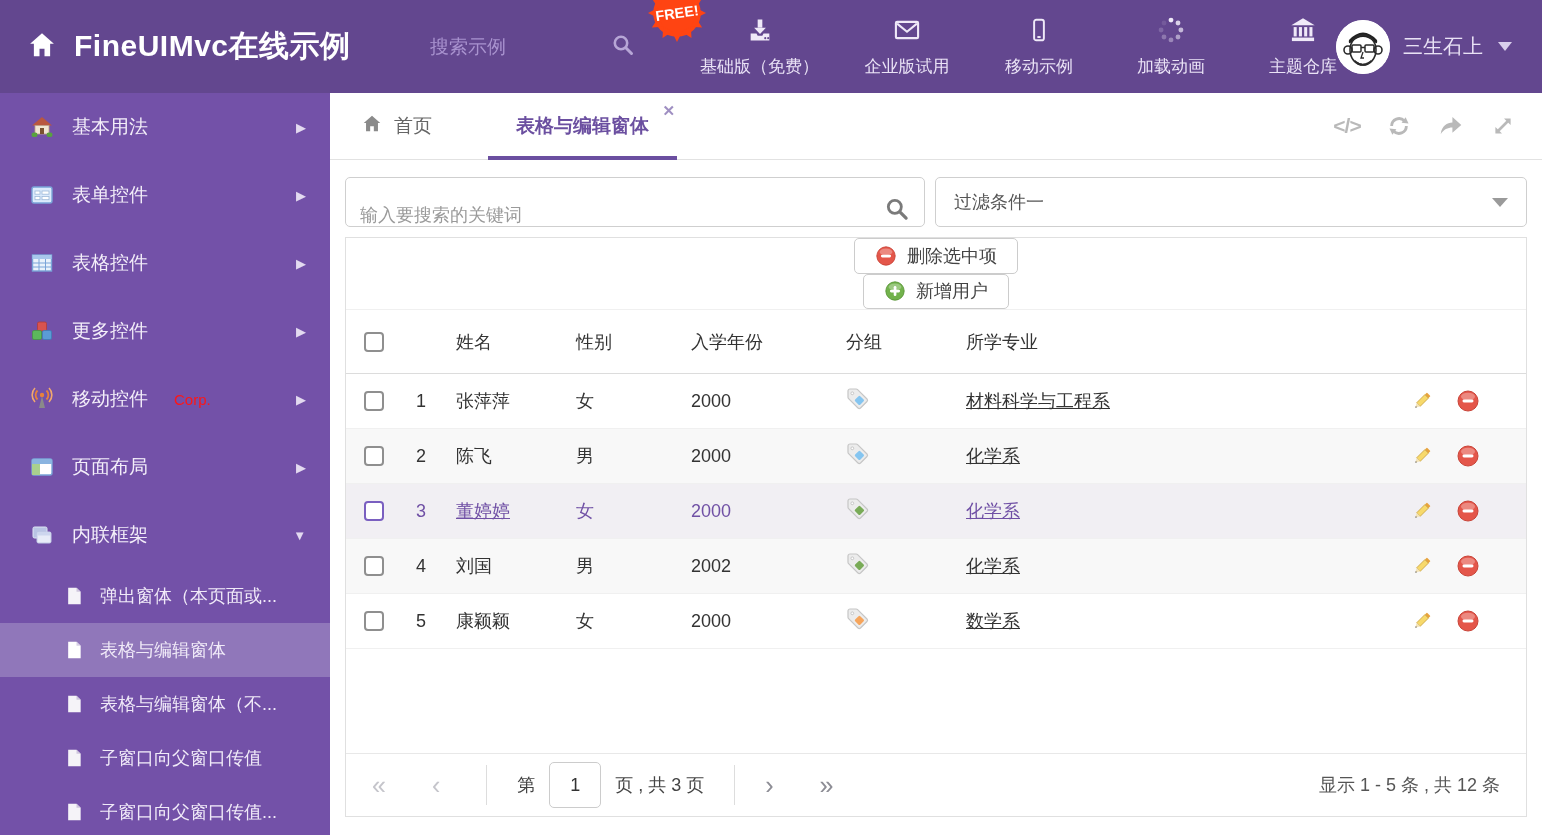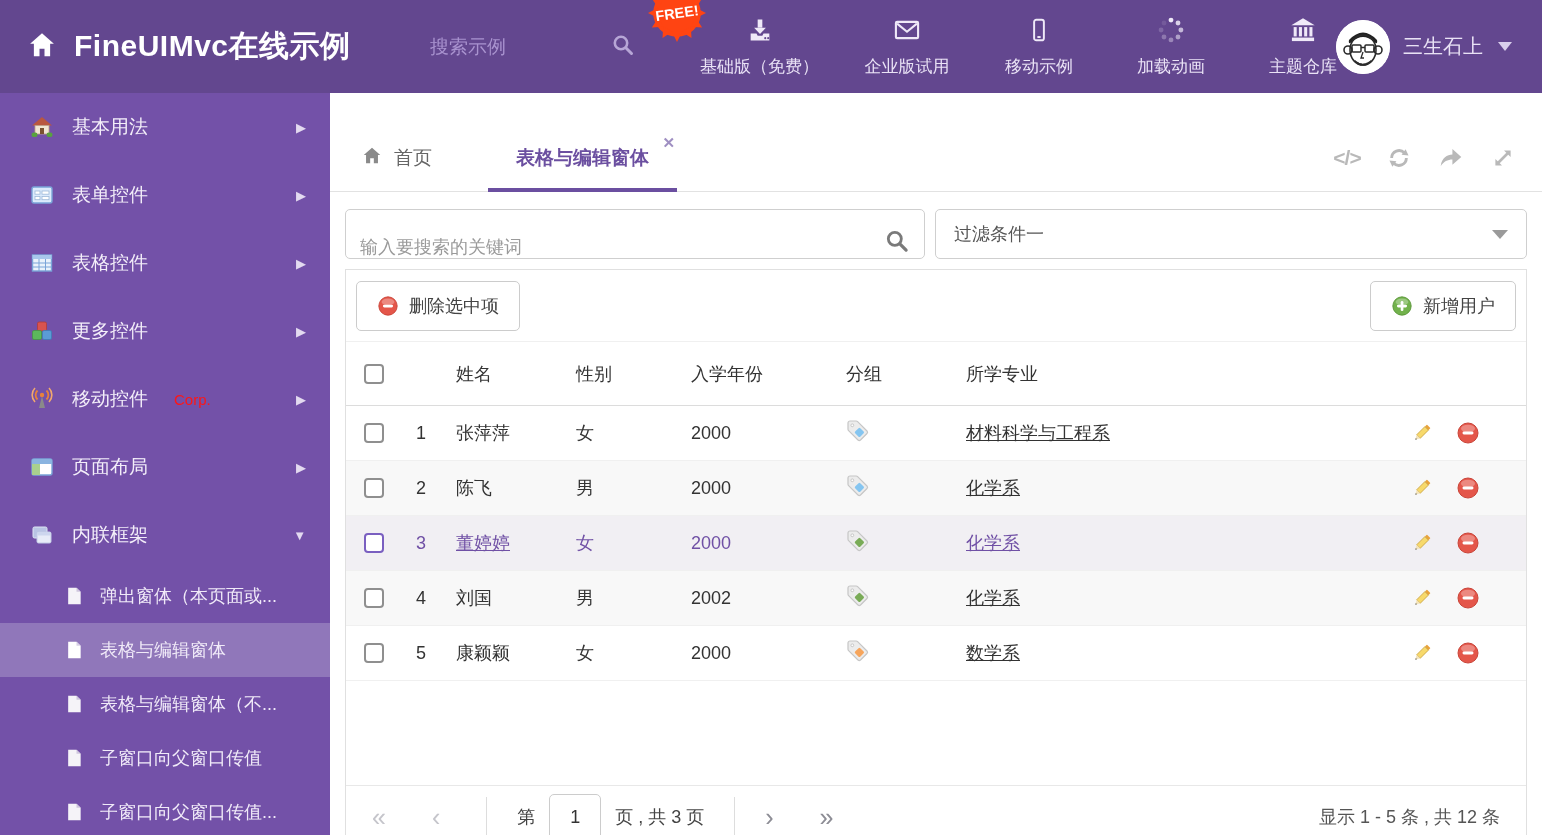--- a/index.html
+++ b/index.html
@@ -28,39 +28,39 @@
   .side-item { height:68px; display:flex; align-items:center; gap:18px; padding:0 24px 0 30px; color:#f3eef9; font-size:19px; cursor:pointer; }
   .side-icon { width:24px; height:24px; flex:0 0 auto; }
   .side-caret { margin-left:auto; font-size:13px; color:#e3daf0; }
   .side-suffix { color:#ff1616; font-size:15px; margin-left:8px; }
   .side-subitem { height:54px; display:flex; align-items:center; gap:16px; padding-left:64px; color:#f0eaf8; font-size:18px; cursor:pointer; }
   .side-subitem.active { background:#9077ba; }
   .sub-icon { width:20px; height:20px; flex:0 0 auto; }
 
   
   .main { position:absolute; left:330px; top:93px; right:0; bottom:0; background:#fff; }
-  .tabstrip { height:67px; border-bottom:1px solid #e2e2e2; display:flex; align-items:stretch;margin-top:32px; }
+  .tabstrip { height:67px; border-bottom:1px solid #e2e2e2; display:flex; align-items:stretch; }
   .tab-home { display:flex; align-items:center; gap:10px; padding:0 30px; color:#666; font-size:19px; cursor:pointer; }
   .tab-active { position:relative; display:flex; align-items:center; padding:0 28px; margin-left:26px; color:#6b4fa0; font-weight:bold; font-size:19px; cursor:pointer; }
   .tab-active::after { content:""; position:absolute; left:0; right:0; bottom:-1px; height:4px; background:#6b4fa0; }
   .tab-close { position:absolute; top:9px; right:2px; font-size:15px; color:#9f8fc2; font-weight:bold; cursor:pointer; }
   .tab-actions { margin-left:auto; display:flex; align-items:center; gap:26px; padding-right:26px; }
   .tab-actions .ticon { width:26px; height:26px; cursor:pointer; display:flex; align-items:center; justify-content:center; }
   .code-glyph { color:#b9b9b9; font-size:21px; font-weight:bold; letter-spacing:-1px; }
 
   .content { padding:17px 15px 0 15px; }
   .filter-row { display:flex; gap:10px; height:50px; }
   .search-box { width:580px; border:1px solid #cfcfcf; border-radius:5px; display:flex; align-items:flex-end; padding:0 14px; background:#fff; }
   .search-box input { flex:1; border:none; outline:none; font-size:18px; color:#333; font-family:inherit; }
   .search-box input::placeholder { color:#9a9a9a; }
   .filter-select { flex:1; border:1px solid #cfcfcf; border-radius:5px; display:flex; align-items:center; padding:0 18px; font-size:18px; color:#555; cursor:pointer; background:#fff; }
   .caret-down-g { width:0; height:0; border-left:8px solid transparent; border-right:8px solid transparent; border-top:9px solid #9a9a9a; margin-left:auto; }
 
   .panel { margin-top:10px; border:1px solid #e0e0e0; height:580px; position:relative; background:#fff; }
-  .toolbar { height:72px; display:flex; align-items:center; justify-content:space-between; padding:0 10px; border-bottom:1px solid #f0f0f0; }
+  .toolbar { height:72px; display:flex; align-items:center; justify-content:space-between; padding:0 10px; border-bottom:1px solid #f0f0f0;flex-direction:column; }
   .btn { display:flex; align-items:center; gap:10px; border:1px solid #ccc; border-radius:5px; height:50px; padding:0 20px; font-size:18px; color:#444; background:#fff; cursor:pointer; font-family:inherit; }
 
   .grid-header { display:flex; align-items:center; height:64px; border-bottom:1px solid #dcdcdc; font-size:18px; color:#333; }
   .grid-row { display:flex; align-items:center; height:55px; border-bottom:1px solid #f0f0f0; font-size:18px; color:#333; }
   .grid-row.striped { background:#f8f8f8; }
   .grid-row.selected { background:#f1eff3; color:#7050a5; }
   .grid-row.selected .major-link, .grid-row.selected .name-cell { color:#7050a5; text-decoration:underline; }
   .c-check { width:55px; display:flex; justify-content:center; }
   .c-num { width:40px; text-align:center; }
   .c-name { width:125px; padding-left:15px; }

